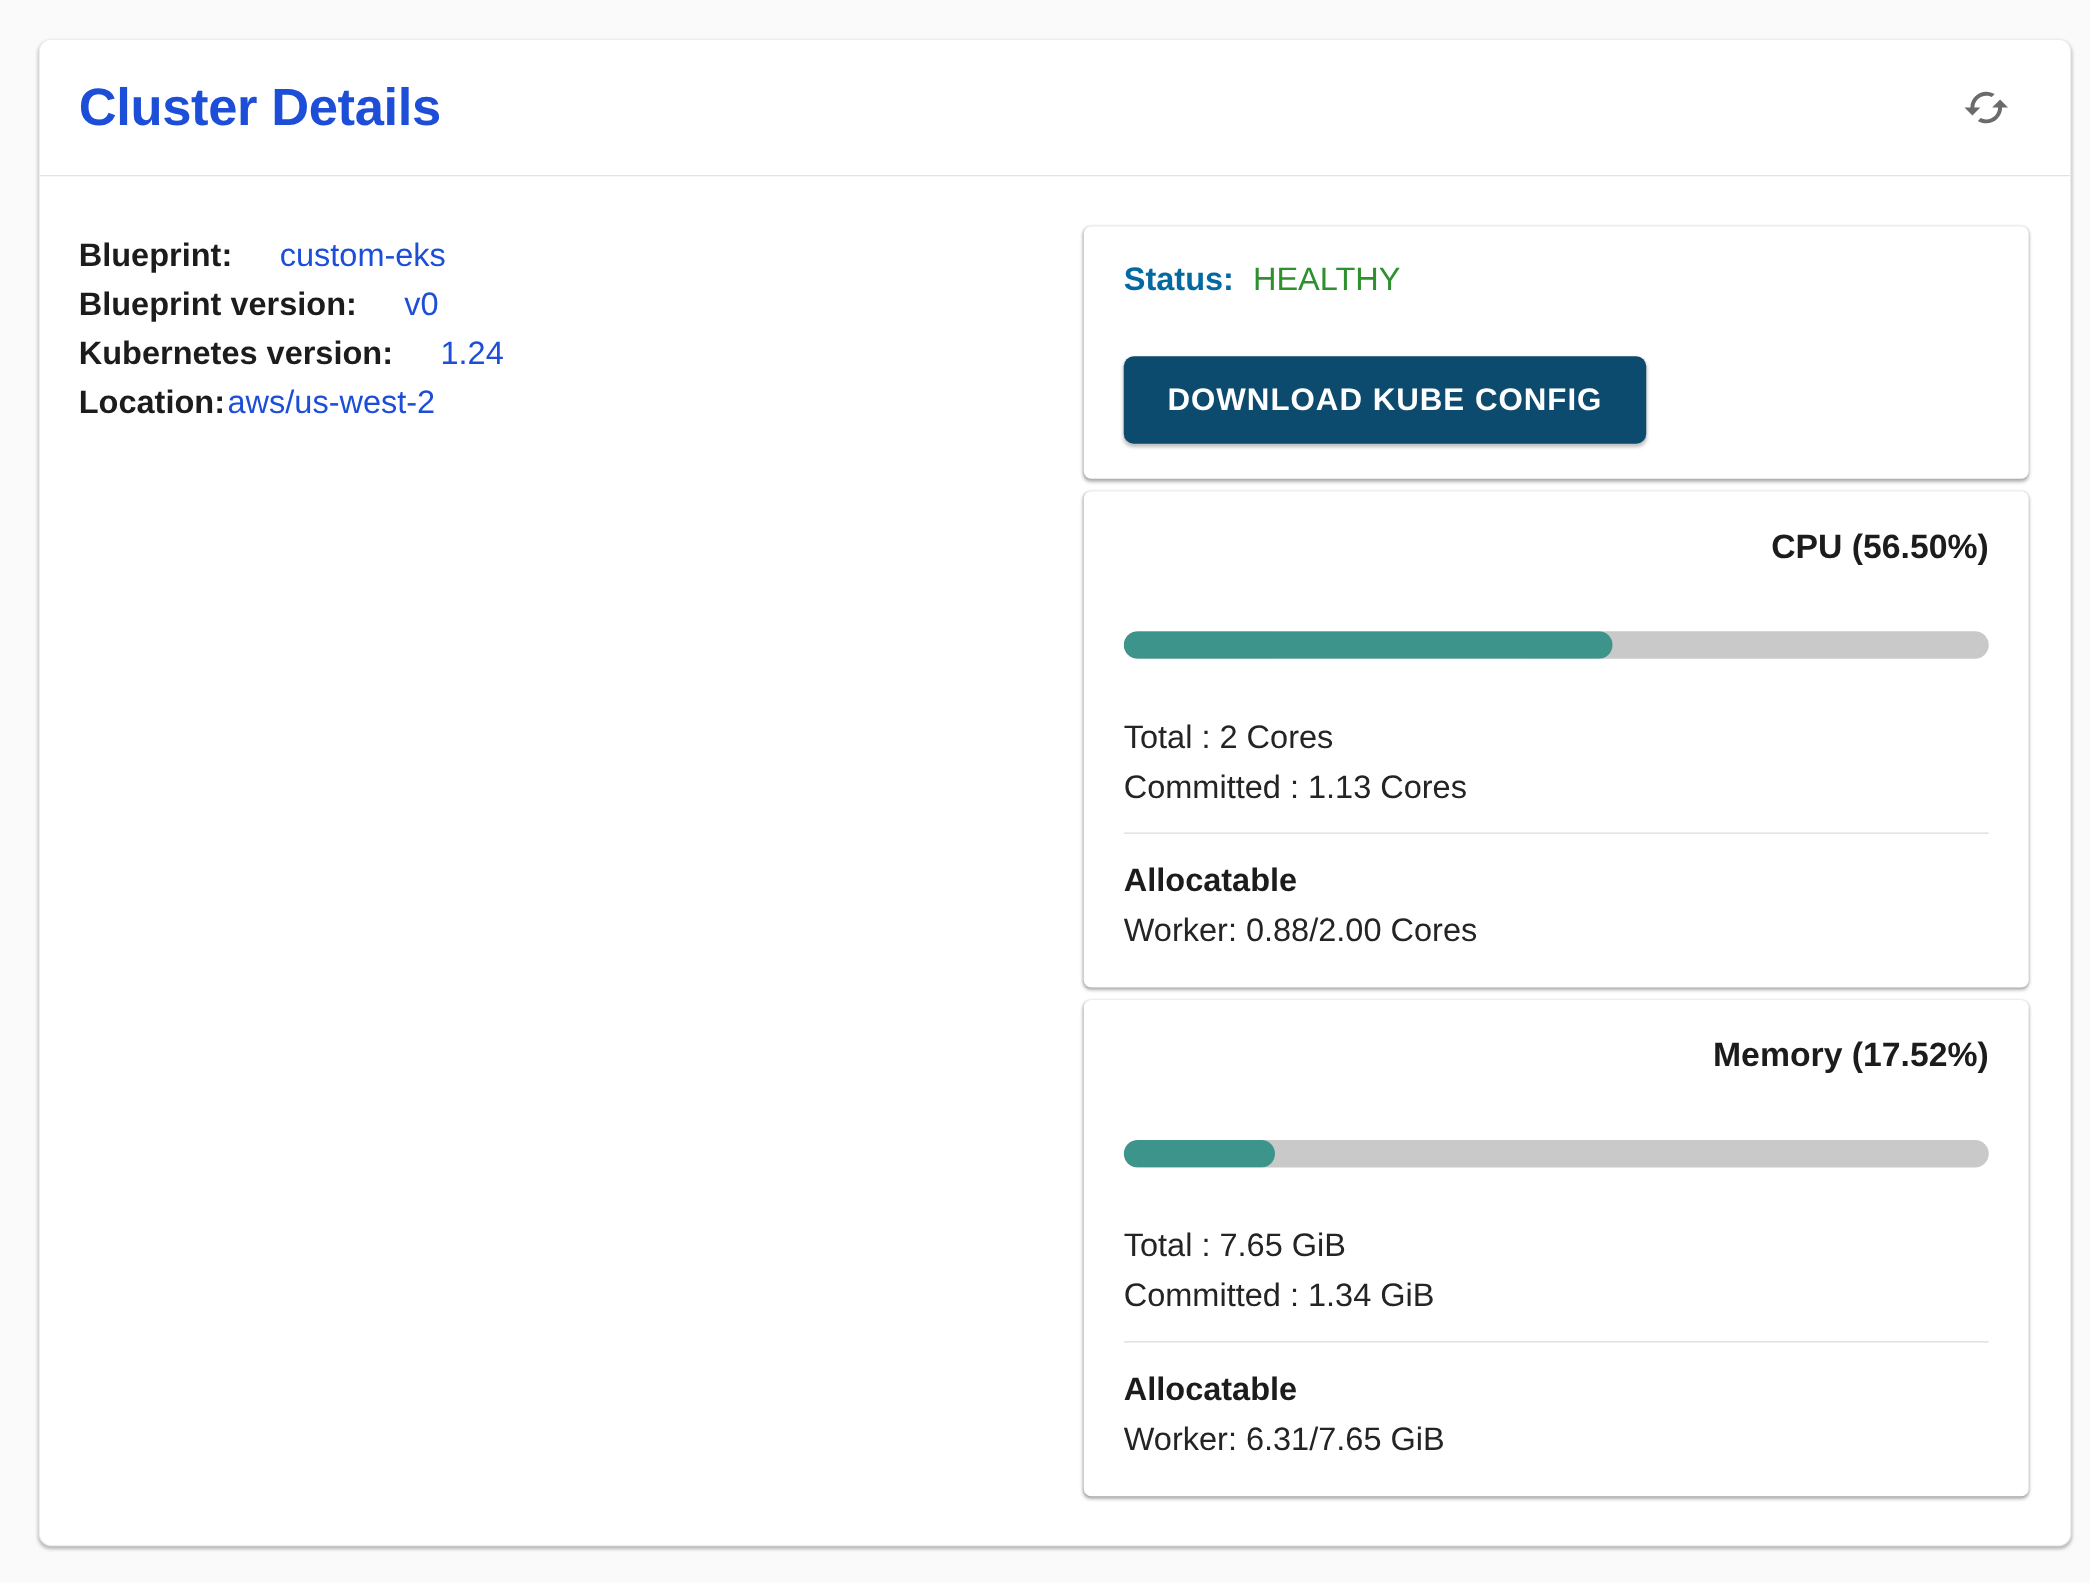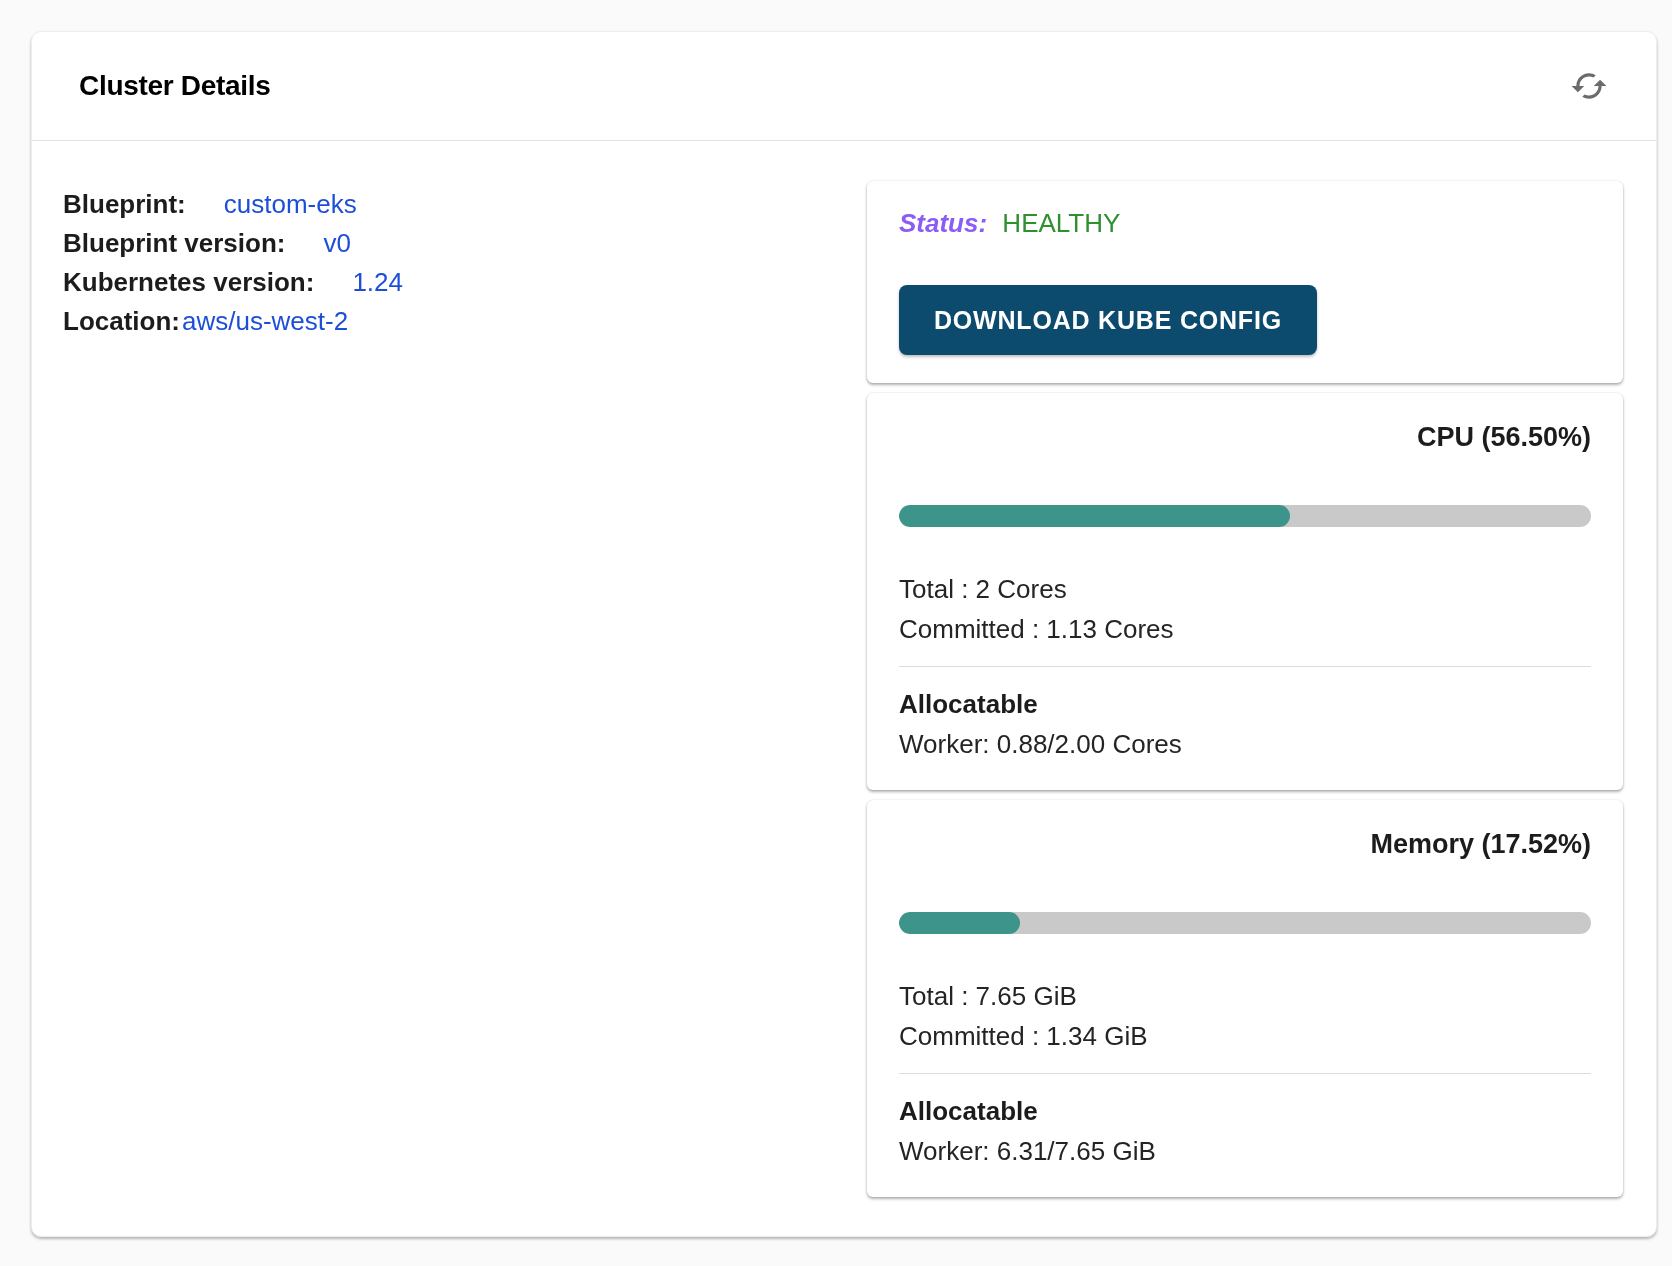--- a/index.html
+++ b/index.html
@@ -22,22 +22,22 @@
     box-shadow: 0 2px 3px rgba(0,0,0,0.28);
   }
 
   .card-header {
     height: 109px;
     display: flex; align-items: center; justify-content: space-between;
     padding: 0 44px 0 31px;
     border-bottom: 1px solid #e3e3e3;
   }
   .page-title {
-    margin: 16px;
-    font-size: 28px; font-weight: 700; color: #000000;
+    margin: 0;
+    font-size: 42px; font-weight: 700; color: #1d4ed8;
     letter-spacing: -0.3px;
   }
   .refresh-btn {
     width: 46px; height: 46px;
     border: none; background: transparent; padding: 0;
     cursor: pointer; display: flex; align-items: center; justify-content: center;
   }
   .refresh-btn svg { width: 38px; height: 38px; fill: #6b6b6b; }
 
   .card-body {
@@ -56,21 +56,21 @@
     display: flex; flex-direction: column; gap: 10px;
   }
   .ui-card {
     background: #ffffff;
     border-radius: 6px;
     box-shadow: 0 2px 3px rgba(0,0,0,0.30), 0 0 2px rgba(0,0,0,0.14);
   }
 
   .status-card { padding: 26px 32px 28px; }
   .status-line { font-size: 26px; line-height: 32px; }
-  .status-label { font-weight: 700; color: #8b5cf6; font-style: italic; }
+  .status-label { font-weight: 700; color: #0369a1; }
   .status-value { margin-left: 8px; }
   .download-btn {
     margin-top: 46px;
     display: inline-block;
     border: none; cursor: pointer;
     height: 70px; padding: 0 35px;
     border-radius: 8px;
     color: #ffffff;
     font-family: "Liberation Sans", "DejaVu Sans", sans-serif;
     font-size: 25px; font-weight: 700; letter-spacing: 0.8px;

